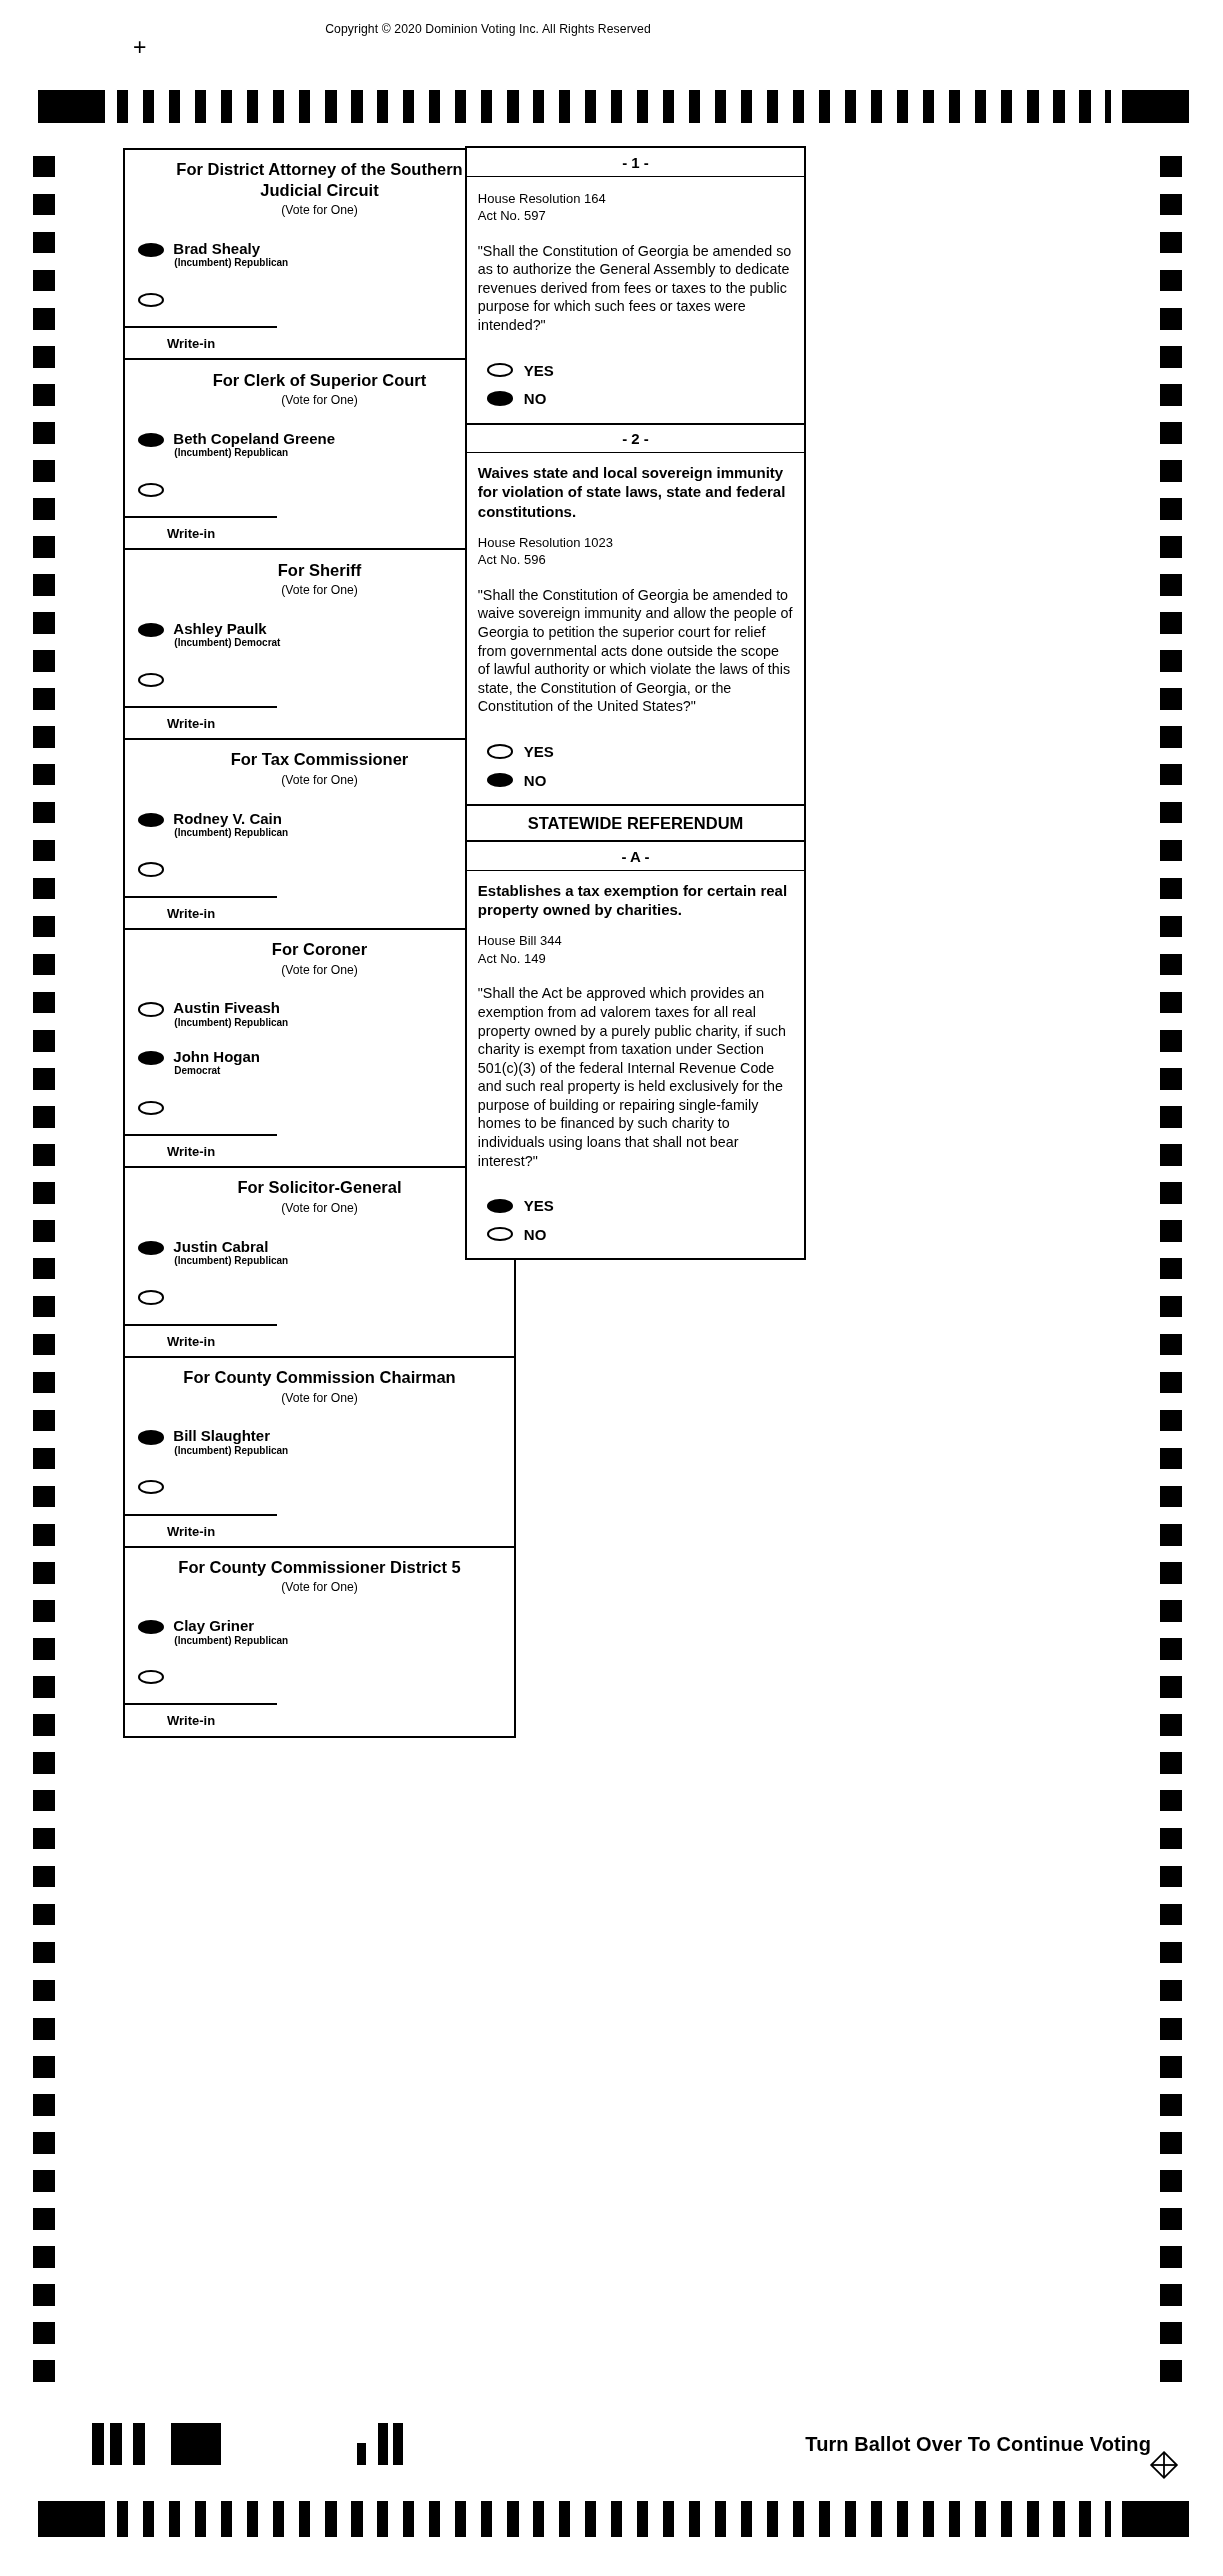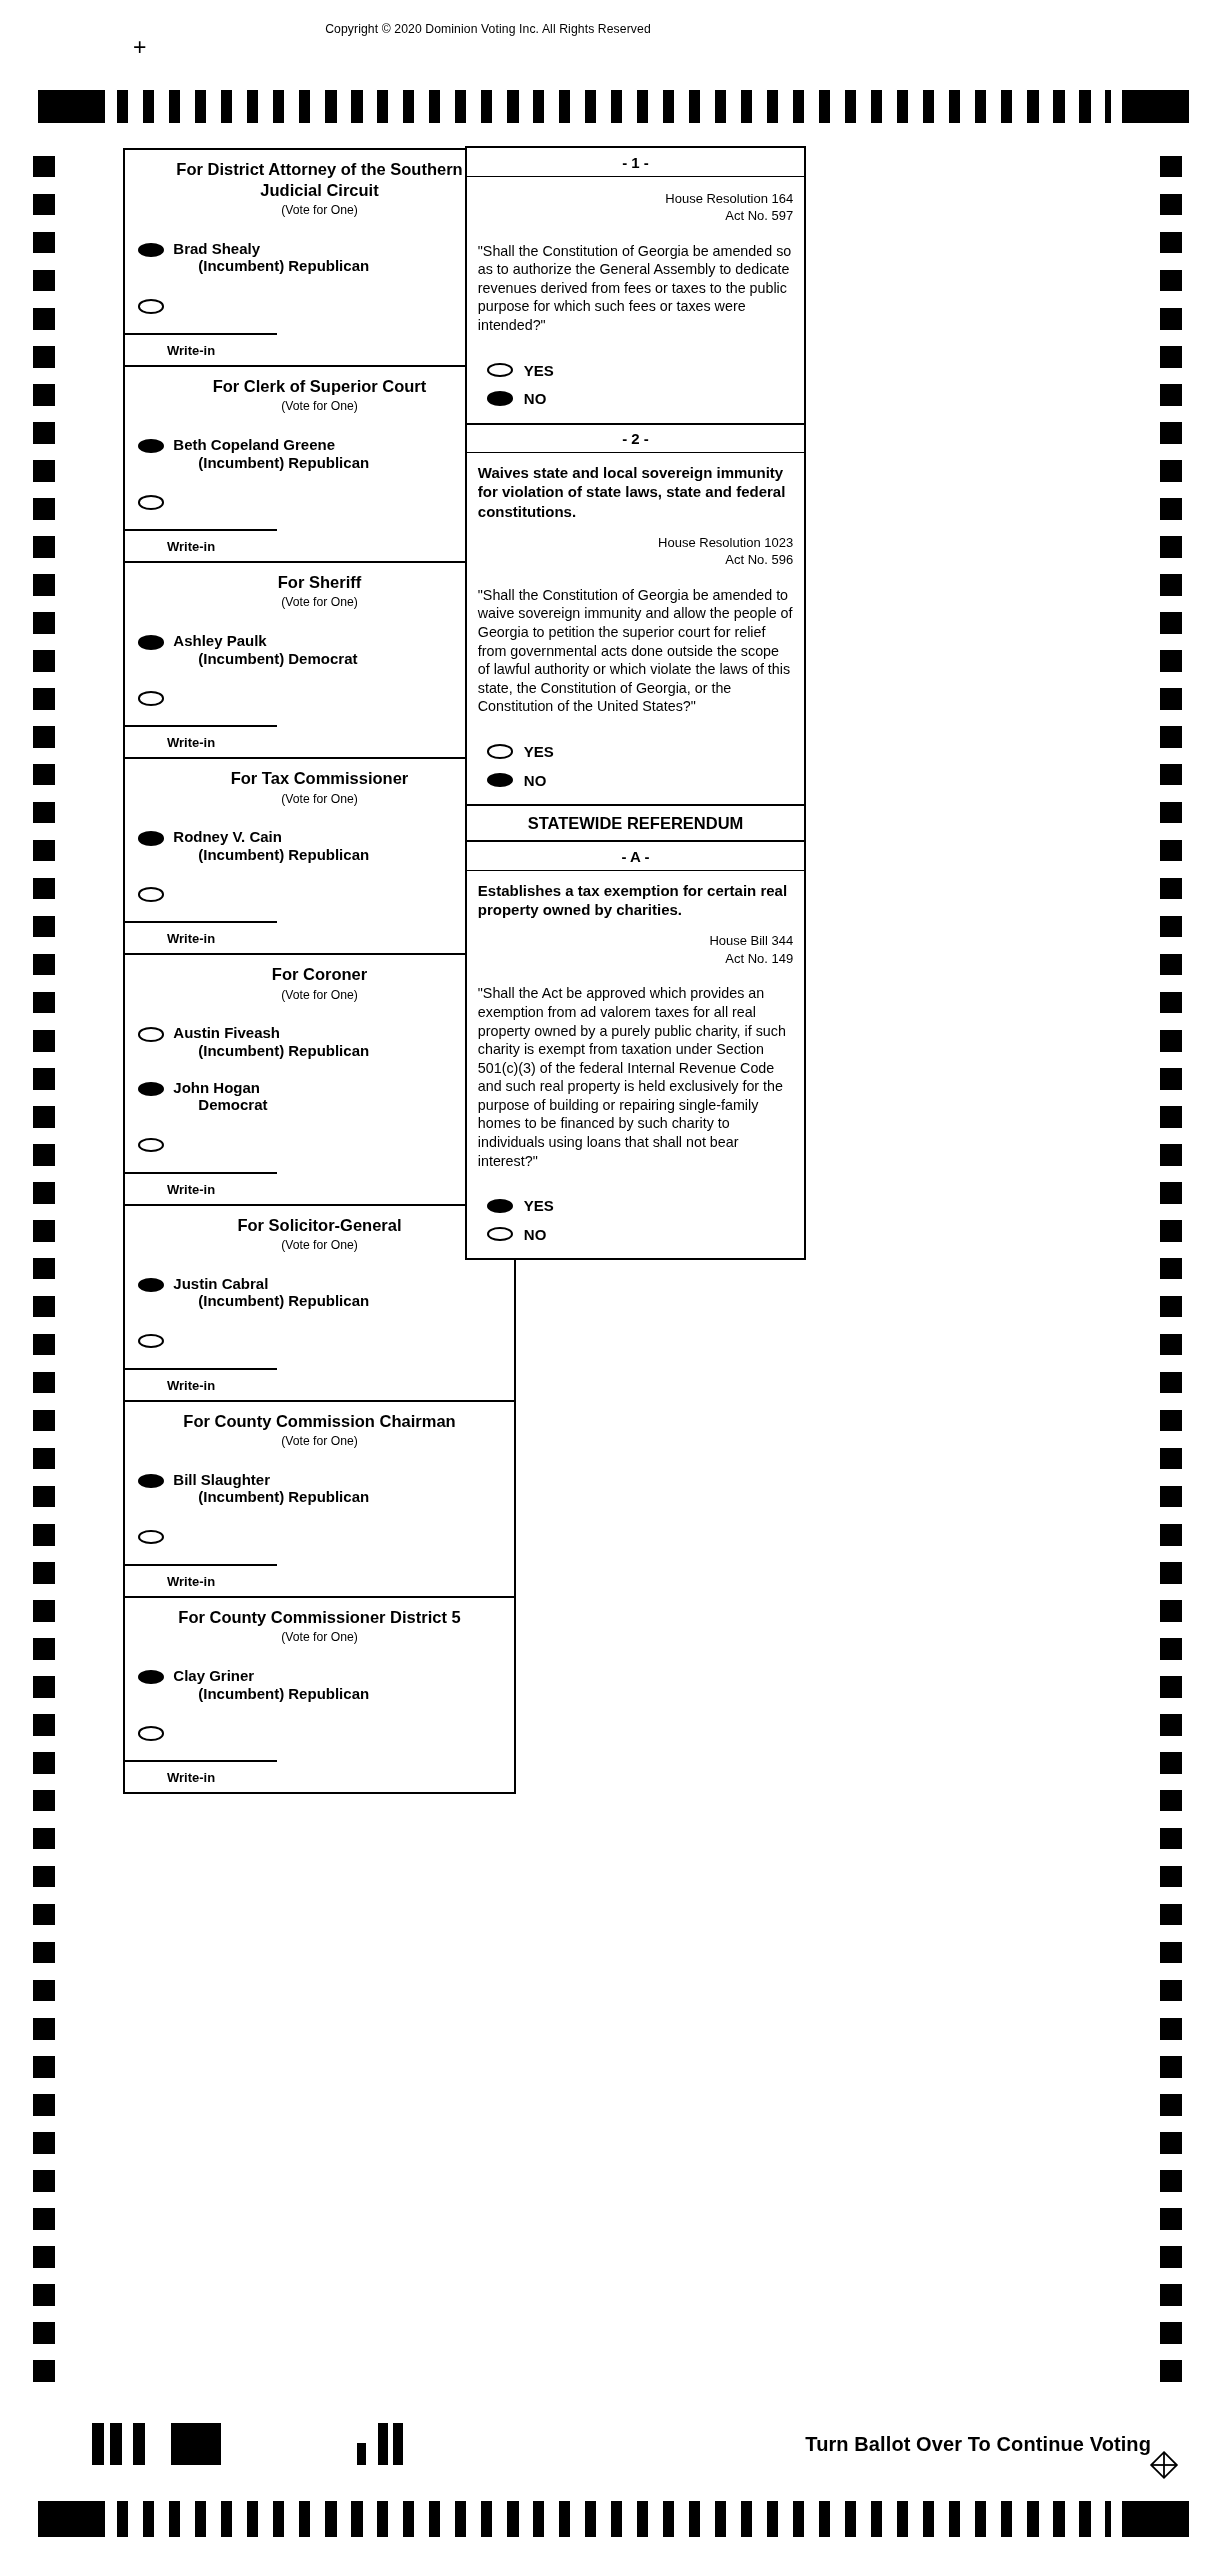--- a/index.html
+++ b/index.html
@@ -53,21 +53,21 @@
   .oval {
     display: inline-block; width: 26px; height: 14.3px;
     border: 2.2px solid #000; border-radius: 50%;
     background: #fff; flex: none;
   }
   .oval[data-filled="true"] { background: #000; }
 
   .cand-row { display: flex; align-items: flex-start; padding: 14.3px 7.2px 4.3px 13px; }
   .cand-row .oval { margin-top: 2.9px; margin-right: 9.3px; }
   .cand-name { display: block; font-weight: 700; font-size: 15px; line-height: 1.15; }
-  .cand-detail { display: block; font-weight: 700; font-size: 15px; line-height: 1.25; margin-left: 25px; }
+  .cand-detail { display: block; font-weight: 700; font-size: 10px; line-height: 1.25; margin-left: 1px; }
 
   .empty-oval-row { padding: 18.7px 7.2px 7.2px 13px; }
 
   .writein-line { width: 152px; border-top: 2.2px solid #000; margin-top: 10px; }
   .writein-label { font-weight: 700; font-size: 13px; margin: 8px 0 0 42px; }
 
   
   .rc-header {
     border: 2.2px solid #000; margin-top: -2.2px; background: #fff;
     text-align: center; font-weight: 700; font-size: 16.5px;
@@ -75,21 +75,21 @@
   }
   .rc-header:first-child { margin-top: 0; }
 
   .measure { border: 2.2px solid #000; margin-top: -2.2px; background: #fff; }
   .measure-num {
     text-align: center; font-weight: 700; font-size: 15px;
     padding: 5.7px 0 5px; border-bottom: 1.4px solid #000;
   }
   .measure-summary { font-weight: 700; font-size: 15px; line-height: 1.28; margin: 10px 10.8px 5.7px; }
   .measure-refs { font-size: 13px; line-height: 1.35; margin: 13px 10.8px 5.7px; }
-  .measure-refs .ref-line { display: block; text-align: right; }
+  .measure-refs .ref-line { display: block; }
   .measure-question { font-size: 14.3px; line-height: 1.3; margin: 17px 10.8px 11.5px; }
   .opt-rows { margin: 21.5px 0 10px; }
   .opt-row { display: flex; align-items: center; padding: 5.7px 0 5.7px 20px; }
   .opt-row .oval { margin-right: 10.8px; }
   .opt-label { font-weight: 700; font-size: 15px; }
 
   
   .barcode-bar { position: absolute; background: #000; }
   .stub-number {
     position: absolute; left: 403px; top: 2435px;

